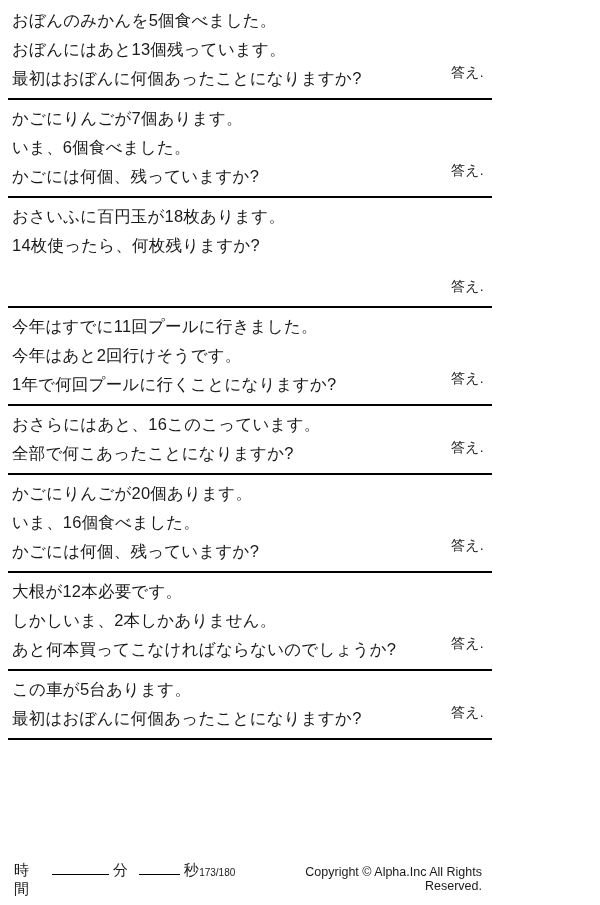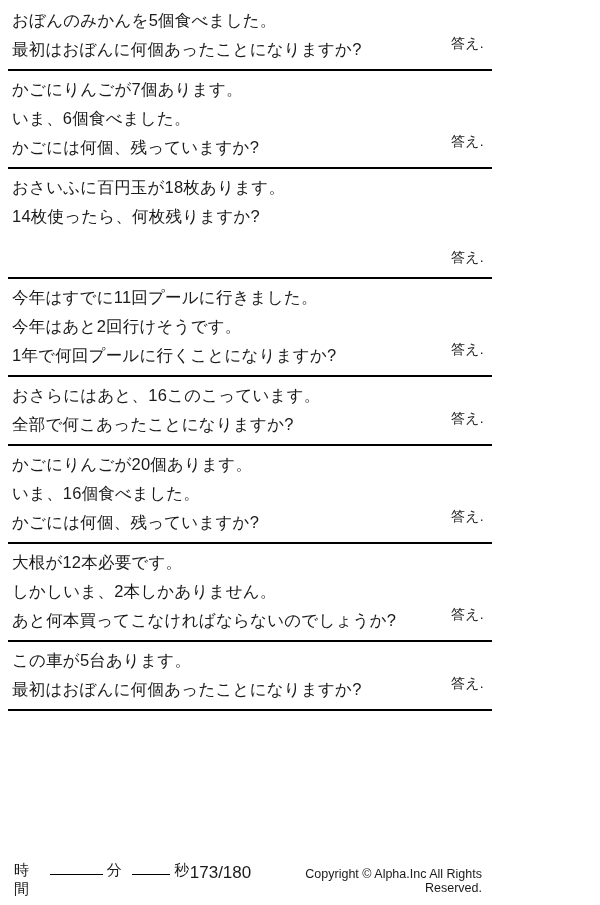--- a/index.html
+++ b/index.html
@@ -90,31 +90,32 @@
     margin: 0 4px;
   }
   .footer-right {
     margin-left: auto;
     font-size: 12.5px;
     display: flex;
     align-items: baseline;
     gap: 14px;
     padding-right: 2px;
   }
-  .pagecount { font-size: 17px; }
+  .pagecount { font-size: 10px; }
   .copyright { font-size: 12.5px; text-align: right; }
 </style>
 </head>
 <body>
 
 <div class="sheet">
 
   <div class="problem">
     <div class="line-wrap">
       <div class="line">おぼんのみかんを5個食べました。</div>
+      <div class="line">おぼんにはあと13個残っています。</div>
       <div class="line">最初はおぼんに何個あったことになりますか?</div>
       <span class="answer-label">答え.</span>
     </div>
   </div>
 
   <div class="problem">
     <div class="line-wrap">
       <div class="line">かごにりんごが7個あります。</div>
       <div class="line">いま、6個食べました。</div>
       <div class="line">かごには何個、残っていますか?</div>

